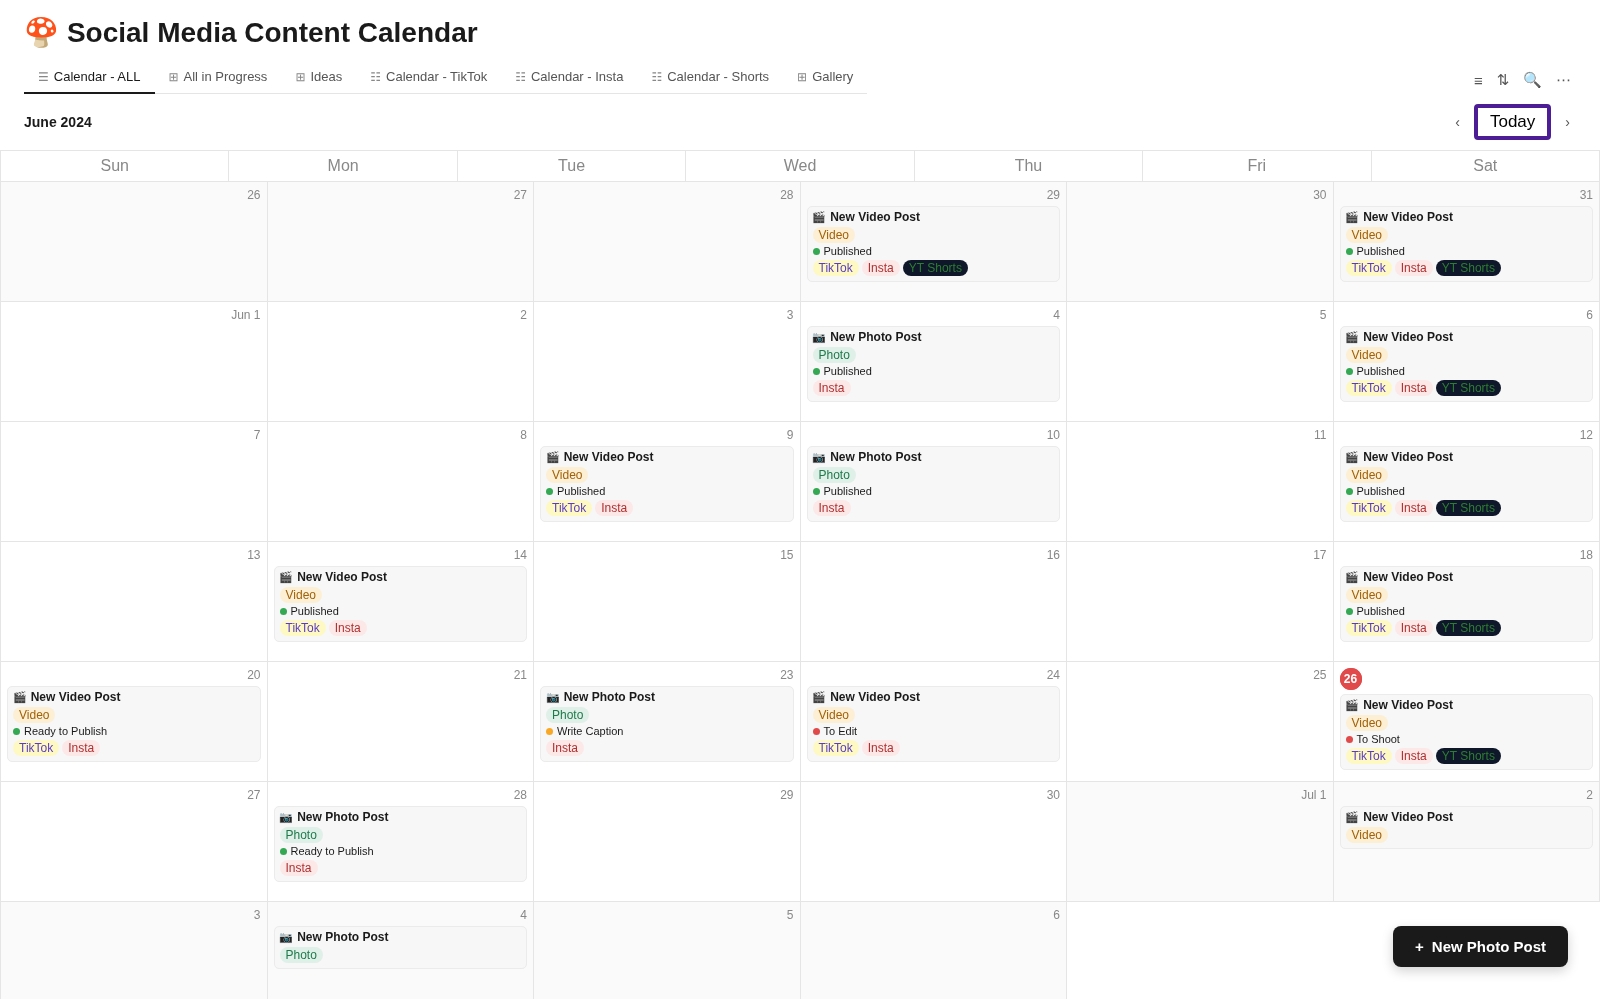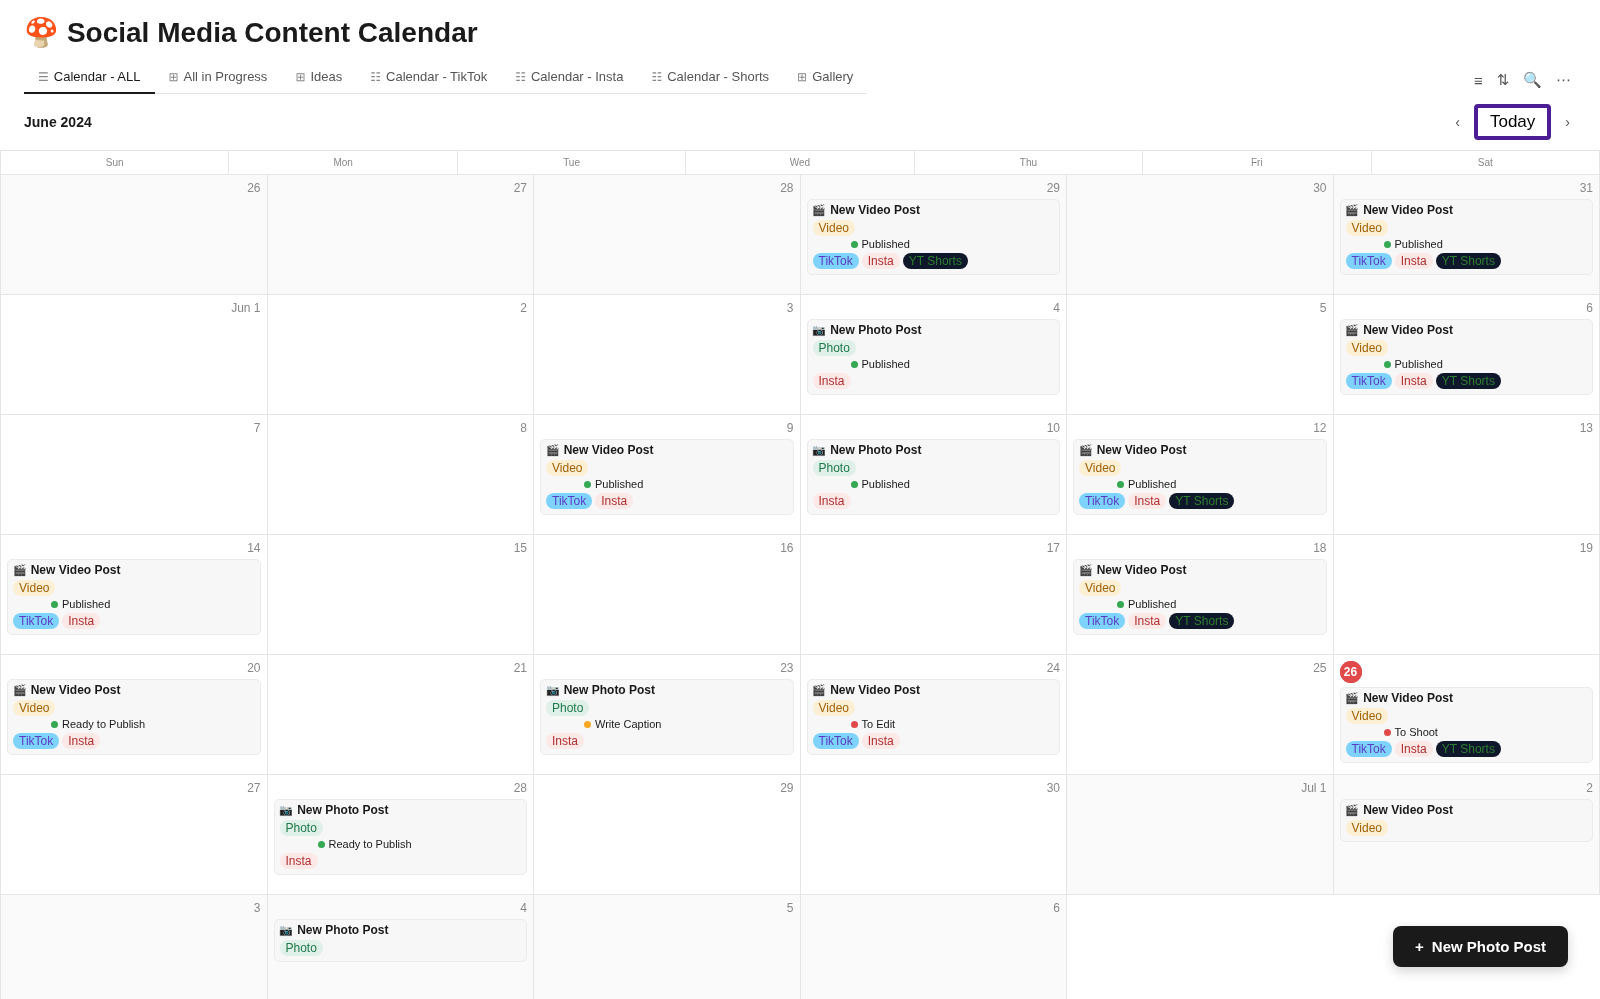--- a/index.html
+++ b/index.html
@@ -17,40 +17,40 @@
     .toolbar { display: flex; justify-content: space-between; align-items: center; padding: 10px 24px; }
     .month-title { font-size: 14px; font-weight: 600; }
     .toolbar-right { display: flex; align-items: center; gap: 8px; }
     .nav-btn { background: none; border: none; cursor: pointer; padding: 4px 6px; color: #555; font-size: 14px; border-radius: 4px; }
     .today-btn { background: none; border: 4px solid #4c1d95; cursor: pointer; padding: 4px 12px; font-size: 17px; border-radius: 4px; }
     .toolbar-icons { display: flex; gap: 4px; }
     .icon-btn { background: none; border: none; cursor: pointer; padding: 5px; color: #555; font-size: 15px; border-radius: 4px; }
     
     .calendar { border-top: 1px solid #e5e5e5; border-left: 1px solid #e5e5e5; }
     .day-headers { display: grid; grid-template-columns: repeat(7, 1fr); background: #fff; }
-    .day-header { text-align: center; padding: 6px 0; font-size: 10px; color: #888; border-right: 1px solid #e5e5e5; border-bottom: 1px solid #e5e5e5; font-weight: 500; }
+    .day-header { text-align: center; padding: 6px 0; font-size: 16px; color: #888; border-right: 1px solid #e5e5e5; border-bottom: 1px solid #e5e5e5; font-weight: 500; }
     
     .calendar-grid { display: grid; grid-template-columns: repeat(6, 1fr); grid-template-rows: repeat(6, 1fr); }
     .cal-cell { border-right: 1px solid #e5e5e5; border-bottom: 1px solid #e5e5e5; min-height: 120px; padding: 6px; vertical-align: top; position: relative; background: #fff; }
     .cal-cell.other-month { background: #fafafa; }
     .cal-cell.today-cell .date-num { background: #e04a4a; color: #fff; border-radius: 50%; width: 22px; height: 22px; display: flex; align-items: center; justify-content: center; font-weight: 600; }
     .date-num { font-size: 12px; color: #888; text-align: right; margin-bottom: 4px; font-weight: 400; }
     
     .event { margin-bottom: 4px; padding: 3px 5px; border-radius: 5px; background: #f7f7f7; border: 1px solid #ebebeb; }
     .event-title { font-size: 12px; font-weight: 600; color: #1a1a1a; display: flex; align-items: center; gap: 4px; margin-bottom: 3px; }
     .event-emoji { font-size: 11px; }
     .tags { display: flex; flex-wrap: wrap; gap: 3px; margin-bottom: 2px; }
     .tag { font-size: 12px; padding: 1px 6px; border-radius: 10px; font-weight: 500; }
     .tag-video { background: #fdefd3; color: #a0610a; }
     .tag-photo { background: #dff0e8; color: #1f7a4a; }
-    .tag-tiktok { background: #7dd3fc; color: #5b3cc4; }
+    .tag-tiktok { background: #fef9c3; color: #5b3cc4; }
     .tag-insta { background: #fde8e8; color: #b03030; }
     .tag-ytshorts { background: #0f172a; color: #2e7d32; }
     
-    .status { display: flex; align-items: center; gap: 4px; font-size: 11px; margin-bottom: 3px; margin-left: 38px; }
+    .status { display: flex; align-items: center; gap: 4px; font-size: 11px; margin-bottom: 3px; }
     .status-dot { width: 7px; height: 7px; border-radius: 50%; flex-shrink: 0; }
     .dot-published { background: #34a853; }
     .dot-ready { background: #34a853; }
     .dot-write { background: #f9a825; }
     .dot-to-edit { background: #e04a4a; }
     .dot-to-shoot { background: #e04a4a; }
     
     .new-post-btn { position: fixed; bottom: 32px; right: 32px; background: #1a1a1a; color: #fff; border: none; padding: 12px 22px; border-radius: 8px; font-size: 15px; font-weight: 600; cursor: pointer; display: flex; align-items: center; gap: 8px; box-shadow: 0 4px 12px rgba(0,0,0,0.18); }
   </style>
 </head>
@@ -266,20 +266,23 @@
           <div class="status">
             <span class="status-dot dot-published"></span>
             <span>Published</span>
           </div>
           <div class="tags">
             <span class="tag tag-insta">Insta</span>
           </div>
         </div>
       </div>
       <div class="cal-cell">
+        <div class="date-num current-month">11</div>
+      </div>
+      <div class="cal-cell">
         <div class="date-num current-month">12</div>
         <div class="event">
           <div class="event-title">
             <span class="event-emoji">🎬</span>
             <span>New Video Post</span>
           </div>
           <div class="tags">
             <span class="tag tag-video">Video</span>
           </div>
           <div class="status">
@@ -338,23 +341,20 @@
           <div class="status">
             <span class="status-dot dot-published"></span>
             <span>Published</span>
           </div>
           <div class="tags">
             <span class="tag tag-tiktok">TikTok</span>
             <span class="tag tag-insta">Insta</span>
             <span class="tag tag-ytshorts">YT Shorts</span>
           </div>
         </div>
-      </div>
-      <div class="cal-cell">
-        <div class="date-num current-month">19</div>
       </div>
       <div class="cal-cell">
         <div class="date-num current-month">20</div>
         <div class="event">
           <div class="event-title">
             <span class="event-emoji">🎬</span>
             <span>New Video Post</span>
           </div>
           <div class="tags">
             <span class="tag tag-video">Video</span>

